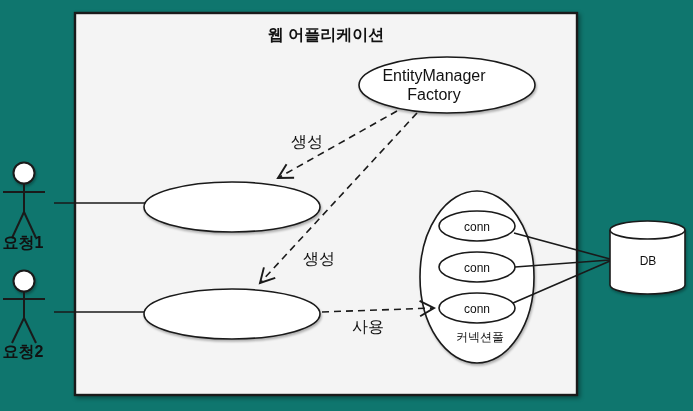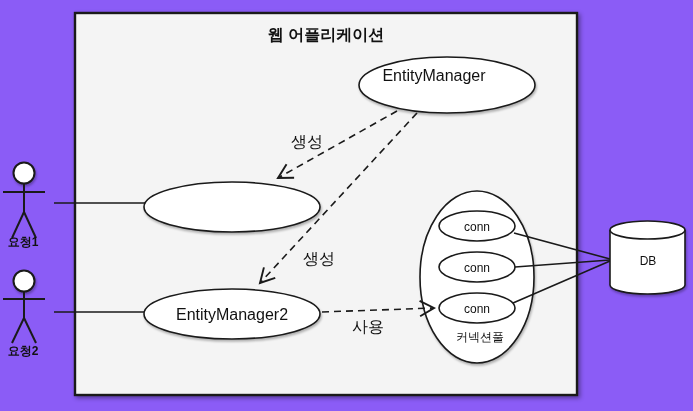--- a/index.html
+++ b/index.html
@@ -5,21 +5,21 @@
   html, body {
     margin: 0;
     padding: 0;
     background: #ffffff;
     font-family: "Liberation Sans", sans-serif;
   }
   .stage {
     position: relative;
     width: 693px;
     height: 411px;
-    background: #8b5cf6;
+    background: #0f766e;
     overflow: hidden;
   }
   .stage svg {
     position: absolute;
     left: 0;
     top: 0;
   }
   .shape {
     stroke: #1a1a1a;
     stroke-width: 1.6;
@@ -45,21 +45,21 @@
     position: absolute;
     transform: translateX(-50%);
     white-space: nowrap;
     color: #111111;
     font-size: 16px;
     line-height: 19px;
     text-align: center;
   }
   .lbl.bold { font-weight: bold; }
   .lbl.small { font-size: 12px; }
-  .lbl.tiny { font-size: 12px; }
+  .lbl.tiny { font-size: 16px; }
 </style>
 </head>
 <body>
 
 <div class="stage">
 
   <svg width="693" height="411" viewBox="0 0 693 411">
     <defs>
       <marker id="openarrow" viewBox="0 0 14 14" refX="12" refY="7" markerWidth="18" markerHeight="18" markerUnits="userSpaceOnUse" orient="auto">
         <path d="M1,1 L12,7 L1,13" fill="none" stroke="#1a1a1a" stroke-width="1.5"></path>
@@ -110,24 +110,24 @@
 
     <line x1="397" y1="111" x2="278" y2="178" class="wire dashed" marker-end="url(#openarrow)"></line>
     <line x1="417" y1="113" x2="260" y2="283" class="wire dashed" marker-end="url(#openarrow)"></line>
     <line x1="322" y1="312" x2="434" y2="308" class="wire dashed" marker-end="url(#openarrow)"></line>
   </svg>
 
   <div class="lbl bold" style="left:326px; top:25px;">웹 어플리케이션</div>
 
   <div class="lbl" style="left:434px; top:66px;">
     <div>EntityManager</div>
+    <div>Factory</div>
   </div>
 
 
-  <div class="lbl" style="left:232px; top:305px;">EntityManager2</div>
 
   <div class="lbl small" style="left:477px; top:218px;">conn</div>
   <div class="lbl small" style="left:477px; top:259px;">conn</div>
   <div class="lbl small" style="left:477px; top:300px;">conn</div>
 
   <div class="lbl small" style="left:480px; top:328px;">커넥션풀</div>
 
   <div class="lbl small" style="left:648px; top:252px;">DB</div>
 
   <div class="lbl" style="left:307px; top:132px;">생성</div>

